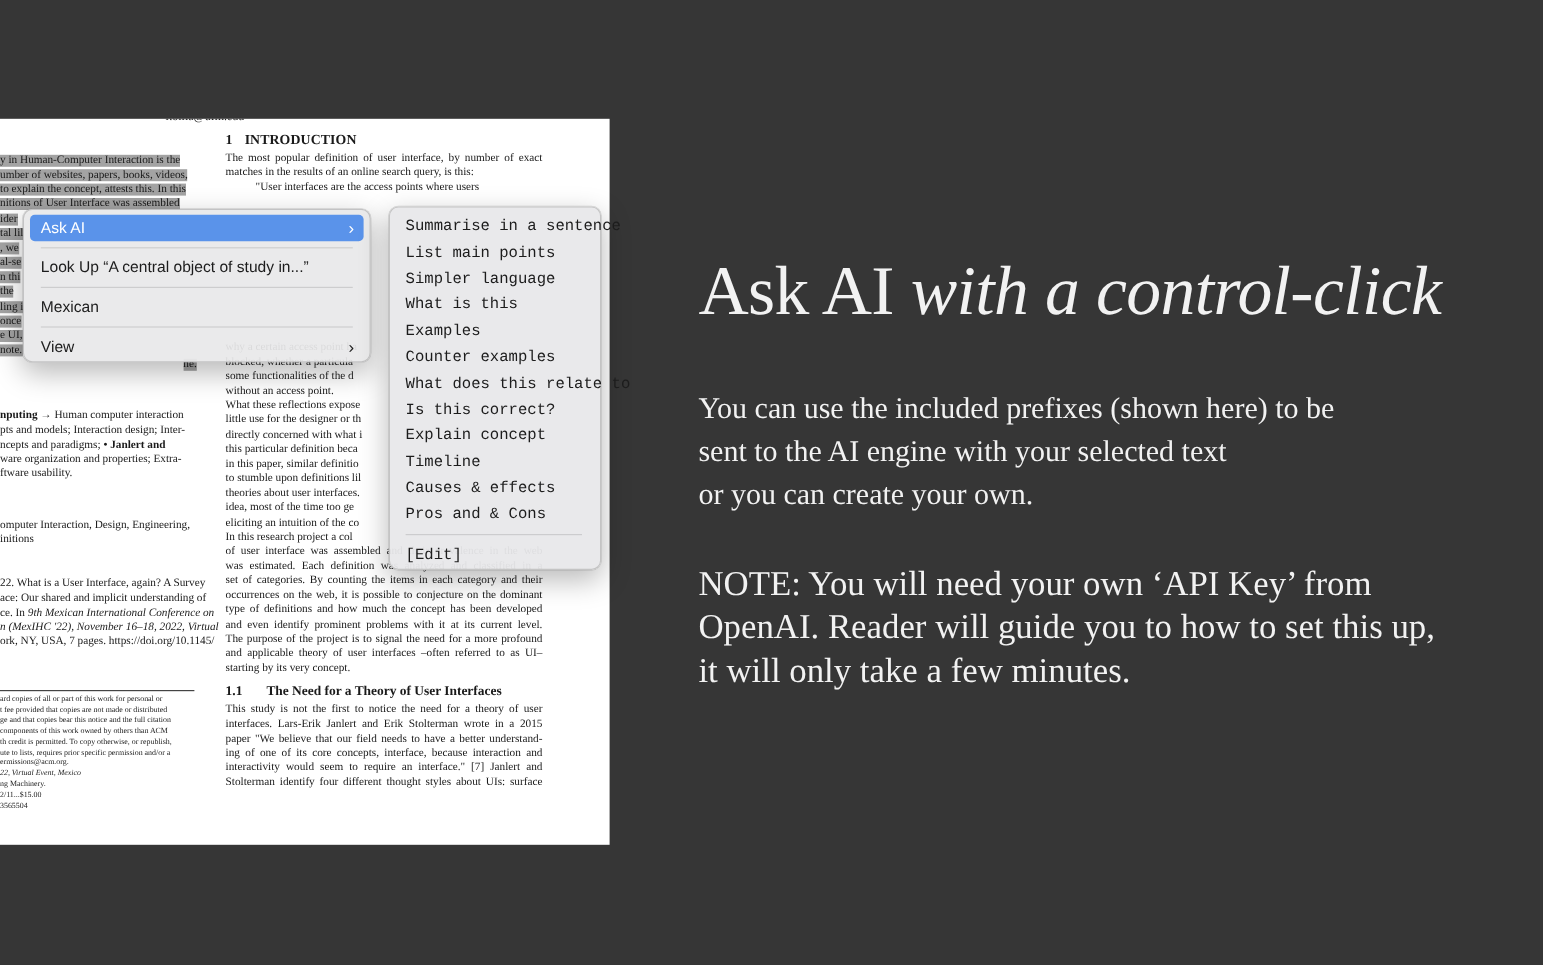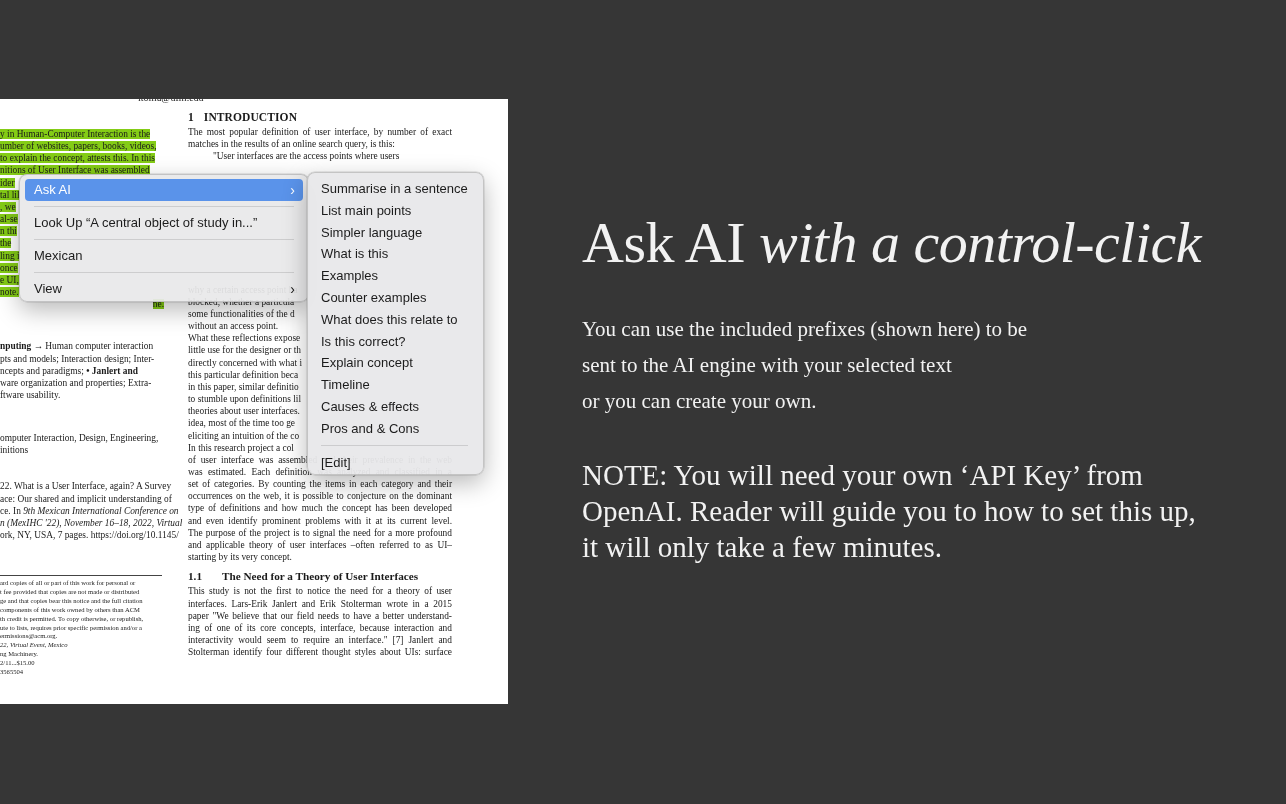--- a/index.html
+++ b/index.html
@@ -19,21 +19,21 @@
       font-family: "Liberation Serif", serif;
     }
     .page .email {
       position: absolute; left: 138px; top: -7px;
       font-size: 10px; color: #222;
     }
     .col-left {
       position: absolute; left: 0; top: 29px; width: 164px;
       font-size: 9.4px; line-height: 12.15px;
     }
-    .col-left .sel { background: #84cc16; }
+    .col-left .sel { background: #a3a3a3; }
     .col-left .sel-block { display: block; }
     .col-left .normal { display: block; white-space: nowrap; }
     .col-left b { font-weight: bold; }
     .col-left i { font-style: italic; }
 
     .col-right {
       position: absolute; left: 188px; top: 12px; width: 264px;
       font-size: 9.4px; line-height: 12.15px;
     }
     .col-right .line { display: block; white-space: nowrap; text-align: justify; text-align-last: justify; }
@@ -74,46 +74,46 @@
       position: relative; height: 22px; line-height: 22px;
       padding-left: 9px; border-radius: 4px;
     }
     .menu-item.active { background: #5a93ea; color: #fff; }
     .menu-item .chev {
       position: absolute; right: 8px; top: 0; font-size: 14px;
     }
     .menu-sep { height: 1px; background: rgba(0,0,0,0.12); margin: 5px 9px; }
 
     .submenu {
-      position: absolute; left: 307px; top: 172px;
+      position: absolute; left: 324px; top: 172px;
       width: 177px; height: 303px;
       background: rgba(232, 232, 234, 0.95);
       border: 1px solid rgba(180,180,180,0.7);
       border-radius: 8px;
       box-shadow: 0 8px 24px rgba(0,0,0,0.28), 0 0 0 0.5px rgba(0,0,0,0.15);
-      font-family: Liberation Sans, sans-serif;
+      font-family: Liberation Mono, monospace;
       font-size: 13px; color: #1c1c1c;
       padding: 5px 5px;
     }
     .submenu .menu-item { height: 21.8px; line-height: 21.8px; padding-left: 8px; white-space: nowrap; }
     .submenu .menu-sep { margin: 5px 10px 6px 8px; }
 
     
     .promo {
       position: absolute; left: 582px; top: 205px; width: 680px;
       color: #f2f2f2; font-family: "Liberation Serif", serif;
     }
     .promo-title {
       font-size: 58px; line-height: 76px; font-weight: normal; letter-spacing: -0.5px;
       white-space: nowrap;
     }
     .promo-title i { font-style: italic; }
     .promo-body {
-      margin-top: 30px;
-      font-size: 21px; line-height: 36px; white-space: pre-line;
+      margin-top: 42px;
+      font-size: 25px; line-height: 36px; white-space: pre-line;
     }
     .promo-note {
       margin-top: 38px;
       font-size: 29px; line-height: 36px; white-space: pre-line;
     }
   </style>
 </head>
 <body>
 
 <div class="page">

